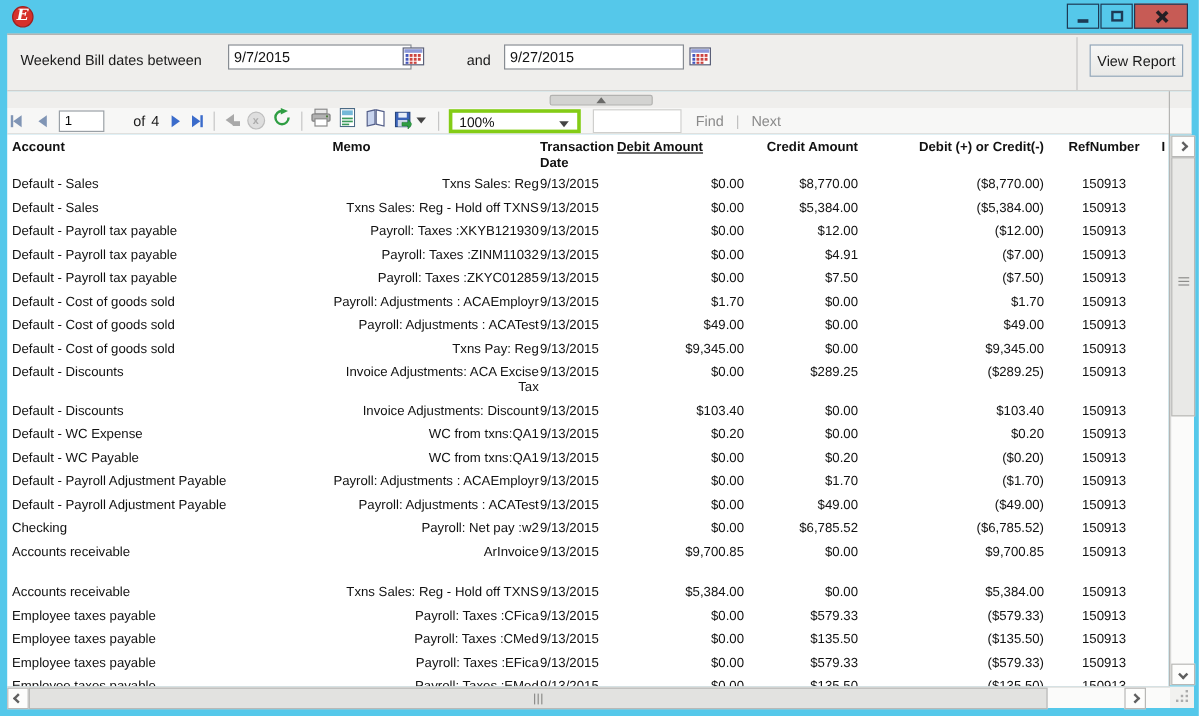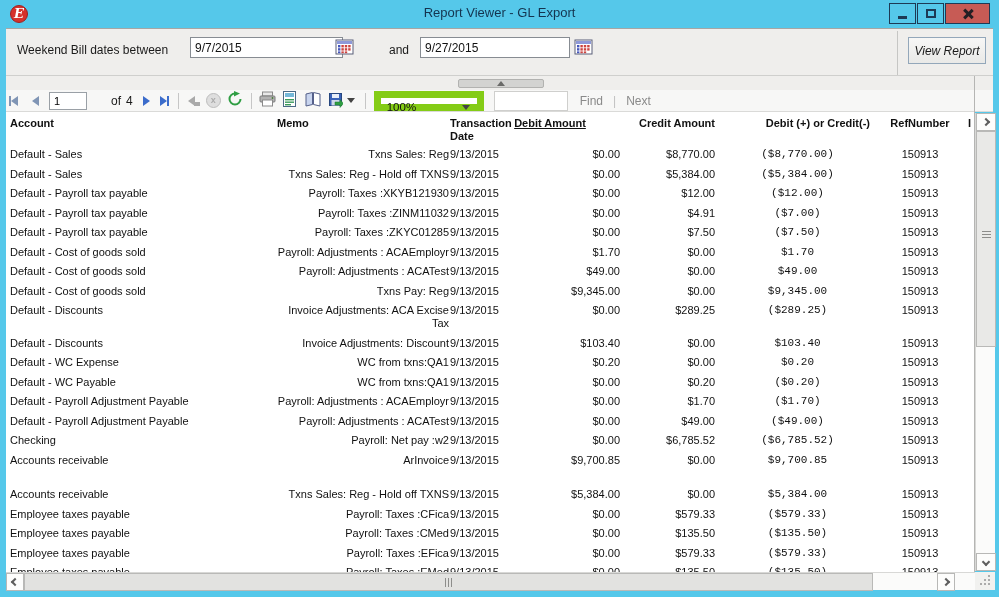--- a/index.html
+++ b/index.html
@@ -27,21 +27,21 @@
                  border-top:1px solid #a6a6a4; border-bottom:1px solid #cfcfcd; }
   .param-label { position:absolute; left:11px; top:14px; font-size:12px; color:#1a1a1a; }
   .date-input { position:absolute; top:8px; height:21px; border:1px solid #878c92; background:#fff;
                 font-size:12px; padding:0 4px; color:#111; font-family:"Liberation Sans",sans-serif; }
   .dt1 { left:172px; width:153px;margin-left:12px; } .dt2 { left:414px; width:150px; }
   .cal-btn { position:absolute; top:9px; width:19px; height:18px; background:transparent; border:none; cursor:pointer; }
   .cal1 { left:329px; } .cal2 { left:568px; }
   .and-label { position:absolute; left:383px; top:14px; font-size:12px; color:#1a1a1a; }
   .param-divider { position:absolute; left:891px; top:2px; width:1px; height:44px; background:#c6c6c4; }
   .view-report { position:absolute; left:902px; top:8px; width:78px; height:27px;
-                 background:linear-gradient(#f7f7f6,#e9e9e7); border:1px solid #93a7ba; font-size:12px; color:#1a1a1a;font-style:italic; }
+                 background:linear-gradient(#f7f7f6,#e9e9e7); border:1px solid #93a7ba; font-size:12px; color:#1a1a1a; }
 
   
   .splitter { position:absolute; left:6px; top:76px; width:987px; height:14px; background:#efeeec; }
   .collapse-handle { position:absolute; left:452px; top:3px; width:86px; height:9px; background:#d3d3d1;
                      border:1px solid #b2b2b0; border-radius:2px; text-align:center; }
   .tri-up-sm { display:inline-block; width:0; height:0; border-left:4px solid transparent; border-right:4px solid transparent;
                border-bottom:5px solid #6a6a68; vertical-align:top; margin-top:1px; }
 
   
   .toolbar { position:absolute; left:6px; top:90px; width:987px; height:22px; background:#f7f7f6;
@@ -54,21 +54,21 @@
   .nav { display:inline-flex; align-items:center; cursor:pointer; }
   .nav .navbar { background:#8095b5; }
   .nav.en .navbar { background:#3b6ccb; }
   .page-input { width:38px; height:18px; border:1px solid #9aa0a6; font-size:11px; padding:0 4px; }
   .of-label { font-size:12px; color:#1a1a1a; }
   .back-arrow { width:0; height:0; border-top:5px solid transparent; border-bottom:5px solid transparent; border-right:7px solid #a9a9a9; display:inline-block; }
   .back-tail { display:inline-block; width:6px; height:4px; background:#a9a9a9; margin-left:-1px; }
   .stop-circ { display:inline-block; width:15px; height:15px; border-radius:50%; background:#dedede; border:1px solid #bdbdbd;
                color:#ababab; font-size:9px; font-weight:bold; text-align:center; line-height:13px; }
   .caret-down { width:0; height:0; border-left:4px solid transparent; border-right:4px solid transparent; border-top:5px solid #444; display:inline-block; }
-  .zoom-combo { position:relative; width:110px; height:20px; background:#fff; border:7px solid #84cc16; font-size:11.5px;
+  .zoom-combo { position:relative; width:110px; height:20px; background:#fff; border:3px solid #84cc16; font-size:11.5px;
                 line-height:18px; padding-left:6px; color:#111; cursor:pointer; }
   .zoom-combo .caret-down { position:absolute; right:7px; top:7px; }
   .search-input { width:74px; height:20px; border:1px solid #cfcfcd; background:#fff; font-size:11.5px; padding:0 4px; }
   .link-gray { font-size:12px; color:#8a8a8a; cursor:pointer; }
   .link-sep { font-size:12px; color:#c0c0c0; }
 
   
   .report-area { position:absolute; left:6px; top:112px; width:968px; height:460px; background:#fff; overflow:hidden; }
   .h { position:absolute; top:5px; font-weight:bold; font-size:11px; line-height:13px; color:#111; }
   .h-account { left:4px; width:262px; } .h-memo { left:271px; width:172px; }
@@ -77,21 +77,21 @@
   .h-ref { left:883px; width:62px; text-align:center; } .h-clip { left:962px; width:6px; overflow:hidden; }
   .rows { position:absolute; left:0; top:33px; right:0; }
   .row { position:relative; font-size:11px; line-height:13px; color:#111; padding:3px 0 3.5px; }
   .row.gap { margin-top:15px; }
   .cell { position:absolute; top:3px; }
   .c-account { left:4px; width:262px; }
   .c-memo { display:block; margin-left:271px; width:172px;text-align:right; }
   .c-date { left:444px; width:62px; }
   .c-debit { left:474px; width:140px; text-align:right; }
   .c-credit { left:614px; width:95px; text-align:right; }
-  .c-net { left:719px; width:145px; text-align:center;font-family:Liberation Mono, monospace; }
+  .c-net { left:719px; width:145px; text-align:right; }
   .c-ref { left:883px; width:62px; text-align:center; }
 
   .vline { position:absolute; left:974px; top:76px; width:1px; height:496px; background:#b5b5b3; }
 
   
   .chev { display:inline-block; width:6px; height:6px; border-left:2px solid #5f5f5f; border-bottom:2px solid #5f5f5f; } 
   .chev.up2 { transform:rotate(225deg); }
   .chev.down { transform:rotate(-45deg); }
   .chev.left { transform:rotate(45deg); }
   .chev.right { transform:rotate(-135deg); }
@@ -109,21 +109,20 @@
   .grip-dots { position:absolute; left:13px; top:3px; width:2px; height:2px; background:#ababab;
                box-shadow:0 4px 0 #ababab, -4px 4px 0 #ababab, 0 8px 0 #ababab, -4px 8px 0 #ababab, -8px 8px 0 #ababab; }
 </style>
 </head>
 <body>
 
 <div class="window">
 
   <div class="titlebar">
     <span class="app-icon">E</span>
-    <span class="win-title">Report Viewer - GL Export</span>
     <span class="winbtn btn-min">
         <span class="glyph-min"></span>
       </span>
     <span class="winbtn btn-max">
         <span class="glyph-max"></span>
       </span>
     <span class="winbtn btn-close">
         <span class="xmark"></span>
       </span>
   </div>

